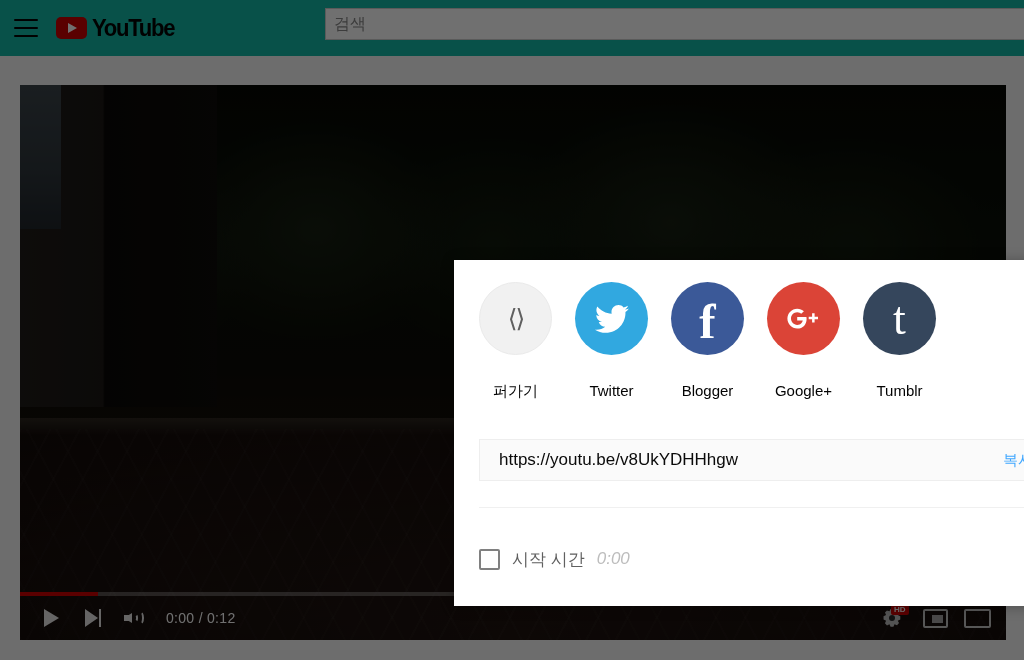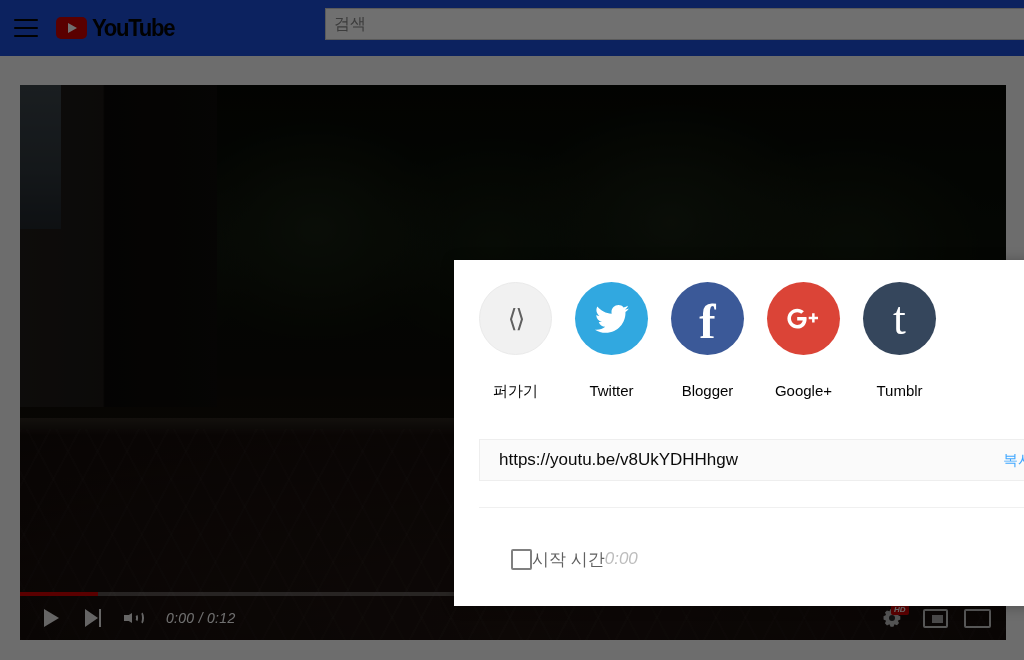--- a/index.html
+++ b/index.html
@@ -6,21 +6,21 @@
   html,body { width:1024px; height:660px; overflow:hidden; }
   body {
     font-family: "Liberation Sans", sans-serif;
     background:#f9f9f9;
     position:relative;
   }
 
   
   .yt-header{
     position:absolute; left:0; top:0; width:1024px; height:56px;
-    background:#1d4ed8; display:flex; align-items:center; z-index:2;
+    background:#14b8a6; display:flex; align-items:center; z-index:2;
   }
   .hamburger{
     width:24px; height:18px; margin-left:14px; margin-right:18px;
     display:flex; flex-direction:column; justify-content:space-between;
     cursor:pointer;
   }
   .hamburger span{ display:block; height:2px; width:24px; background:#030303; border-radius:1px; }
 
   .yt-logo{ display:flex; align-items:center; gap:5px; cursor:pointer; }
   .yt-play-box{
@@ -99,21 +99,20 @@
     background-image:
       repeating-linear-gradient(118deg, rgba(255,255,255,.035) 0 2px, rgba(0,0,0,0) 2px 26px),
       repeating-linear-gradient(62deg, rgba(255,255,255,.03) 0 2px, rgba(0,0,0,0) 2px 26px);
   }
   .video-dim{ position:absolute; inset:0; background:rgba(0,0,0,0.45); }
 
   
   .ctrl-bar{
     position:absolute; left:0; bottom:0; width:100%; height:48px;
     z-index:6;
-    font-style:italic;
   }
   .progress-track{
     position:absolute; left:0; top:0; width:100%; height:4px;
     background:rgba(255,255,255,0.28);
   }
   .progress-played{
     position:absolute; left:0; top:0; height:4px; width:7.9%;
     background:#cc0000;
   }
   .ctrl-left{
@@ -249,21 +248,21 @@
   }
   .copy-btn{
     color:#3ea6ff; font-size:15px; padding-right:10px; cursor:pointer;
     font-family:"Liberation Sans", sans-serif; white-space:nowrap;
   }
   .divider{
     position:absolute; left:25px; top:247px; width:999px; height:1px; background:#f0f0f0;
   }
   .start-row{
     position:absolute; left:25px; top:286px; height:26px;
-    display:flex; align-items:center; margin-left:32px;
+    display:flex; align-items:center; gap:12px;
   }
   .chkbox{
     width:21px; height:21px; border:2px solid #808080; border-radius:2px;
     background:#ffffff; cursor:pointer; flex:0 0 auto;
   }
   .start-label{
     font-size:17px; color:#606060; font-family:"Liberation Sans", sans-serif;
   }
   .start-time{
     font-size:17px; color:#bdbdbd; font-family:"Liberation Sans", sans-serif;font-style:italic;

